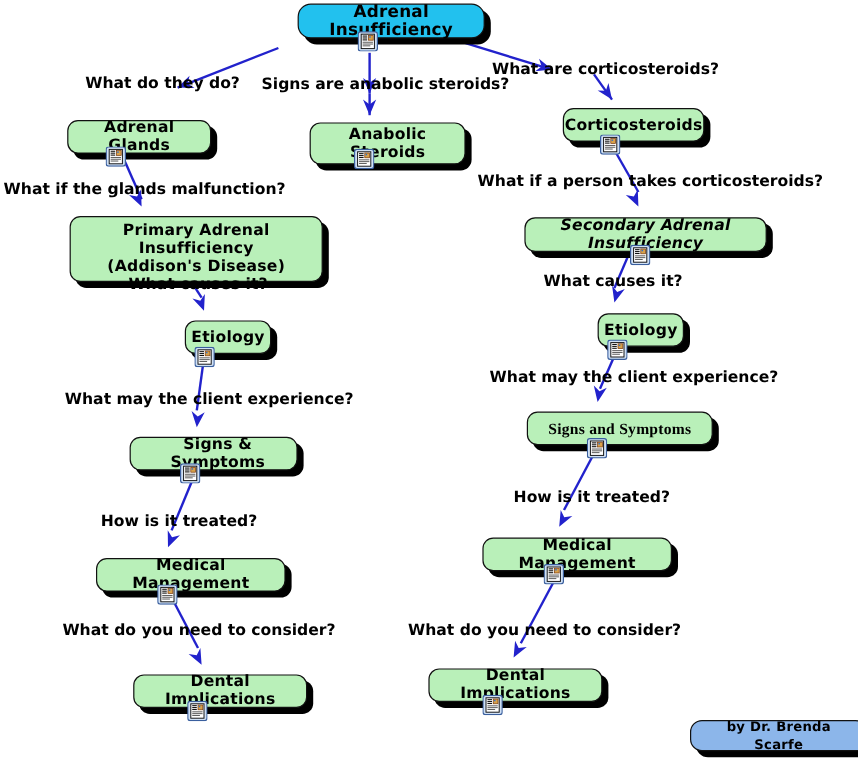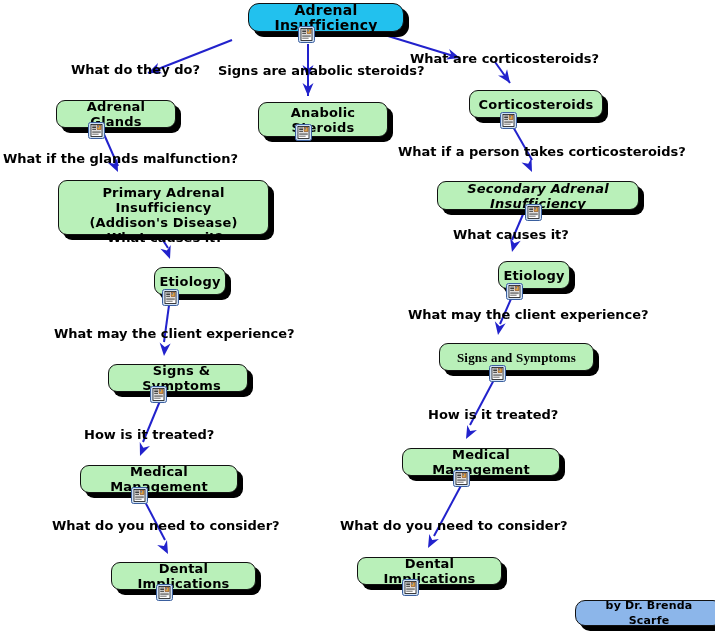--- a/index.html
+++ b/index.html
@@ -170,21 +170,21 @@
           <rect x="9" y="3.5" width="4" height="4" fill="#d8a24a" stroke="#7a3b10" stroke-width="0.6"></rect>
           <rect x="9.7" y="4.2" width="1.2" height="1.2" fill="#2a6fd0"></rect>
           <rect x="4.2" y="3.6" width="3.8" height="0.9" fill="#111111"></rect>
           <rect x="4.2" y="5.2" width="3.8" height="0.9" fill="#111111"></rect>
           <rect x="4.2" y="6.8" width="3.8" height="0.9" fill="#111111"></rect>
           <rect x="4.2" y="8.8" width="8.6" height="0.8" fill="#555555"></rect>
           <rect x="4.2" y="10.3" width="8.6" height="0.8" fill="#555555"></rect>
           <rect x="4.2" y="11.8" width="6.4" height="0.8" fill="#555555"></rect>
         </svg>
       </span>
-      <div class="node" style="left: 449px; top: 90px; width: 134px; height: 28px;">
+      <div class="node" style="left: 449px; top: 90px; width: 118px; height: 28px;">
         <span class="label">Corticosteroids</span>
       </div>
       <span class="doc-icon" style="left: 500px; top: 112px;">
         <svg width="17" height="17" viewBox="0 0 17 17">
           <rect x="0.5" y="0.5" width="16" height="16" rx="2" fill="#cfe0f5" stroke="#3a5f9e" stroke-width="1"></rect>
           <rect x="3" y="2.5" width="11" height="12" fill="#ffffff" stroke="#111111" stroke-width="0.8"></rect>
           <rect x="9" y="3.5" width="4" height="4" fill="#d8a24a" stroke="#7a3b10" stroke-width="0.6"></rect>
           <rect x="9.7" y="4.2" width="1.2" height="1.2" fill="#2a6fd0"></rect>
           <rect x="4.2" y="3.6" width="3.8" height="0.9" fill="#111111"></rect>
           <rect x="4.2" y="5.2" width="3.8" height="0.9" fill="#111111"></rect>

